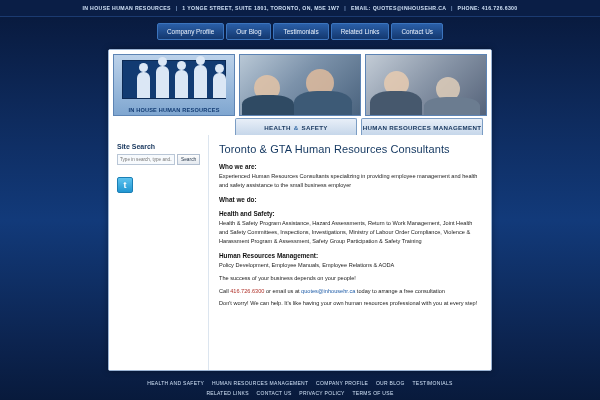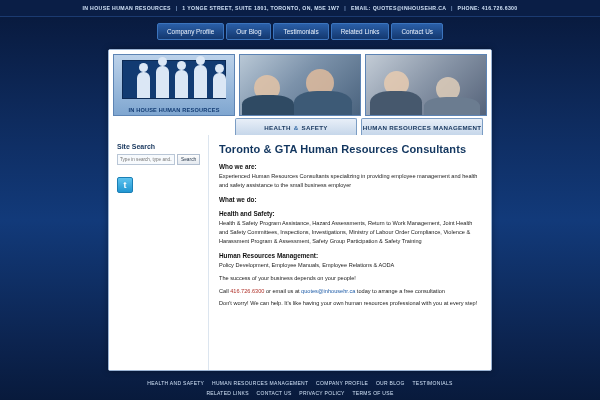--- a/index.html
+++ b/index.html
@@ -177,21 +177,21 @@
   }
 
   .content {
     flex: 1;
     padding: 8px 12px 8px 10px;
     min-width: 0;
   }
   .content h1 {
     font-size: 11px;
     color: #12365f;
-    font-weight: bold;
+    font-weight: normal;
     margin-bottom: 8px;
     letter-spacing: .1px;
   }
   .content h2 {
     font-size: 6.4px;
     color: #111;
     font-weight: bold;
     margin: 7px 0 2px 0;
   }
   .content p {

